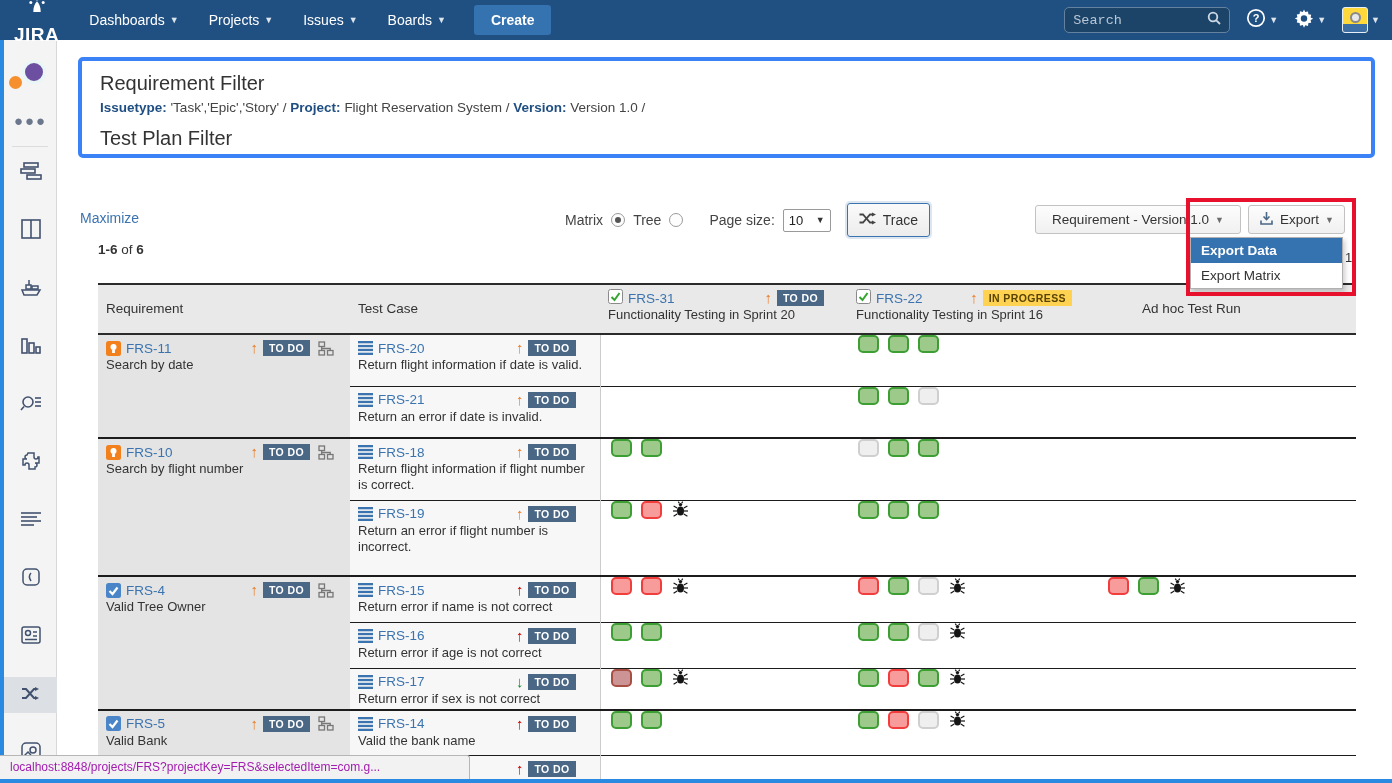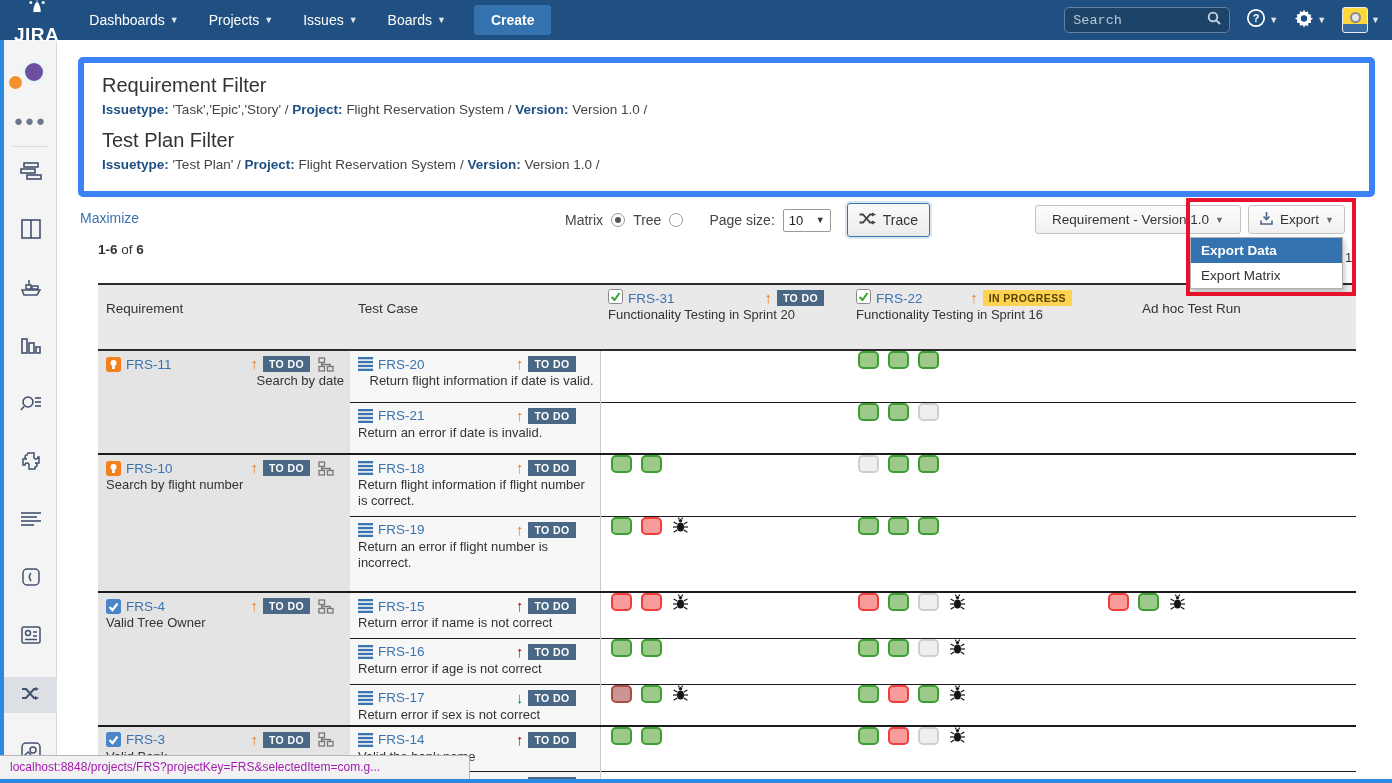--- a/index.html
+++ b/index.html
@@ -32,21 +32,21 @@
   .proj-avatar { position:relative; width:34px; height:34px; }
   .proj-avatar .big { width:34px; height:34px; border-radius:50%; background:#3dbdb2; position:relative; overflow:hidden; }
   .proj-avatar .big::after { content:""; position:absolute; left:8px; top:6px; width:18px; height:18px; border-radius:50%; background:#6c4fa0; border:3px solid #e8f6f5; }
   .proj-avatar .bdg { position:absolute; left:-7px; bottom:-3px; width:17px; height:17px; border-radius:50%; background:#f6902e; border:2px solid #f4f4f4; }
   .sb-more { font-size:15px; letter-spacing:2px; color:#6b778c; }
   .sb-divider { height:1px; background:#dcdcdc; margin:8px 8px; }
   .sb-sel { background:#dcdfe4; }
   .sb-spacer { height:22px; }
 
   
-  .filter-panel { position:absolute; left:78px; top:57px; width:1297px; height:140px; border:6px solid #3b82f6; border-radius:5px; background:#fff; padding:11px 18px; z-index:5; }
+  .filter-panel { position:absolute; left:78px; top:57px; width:1297px; height:101px; border:4px solid #3b82f6; border-radius:5px; background:#fff; padding:11px 18px; z-index:5; }
   .filter-title { font-size:20px; color:#333; margin-bottom:5px; }
   .filter-line { font-size:13.5px; color:#444; margin-bottom:12px; }
   .filter-line b { color:#1f4f82; }
 
   
   .maximize-link { position:absolute; left:80px; top:210px; color:#3b73af; font-size:14px; cursor:pointer; z-index:5; }
   .toolbar-center { position:absolute; left:565px; top:204px; height:32px; display:flex; align-items:center; gap:8px; z-index:5; font-size:14px; color:#444; }
   .radio { width:14px; height:14px; border-radius:50%; border:1px solid #9a9a9a; background:#fdfdfd; display:inline-block; position:relative; cursor:pointer; }
   .radio.sel::after { content:""; position:absolute; left:3px; top:3px; width:6px; height:6px; border-radius:50%; background:#555; }
   .pagesize-select { border:1px solid #9a9a9a; background:#fff; border-radius:2px; width:48px; height:23px; font-size:13px; color:#222; display:inline-flex; align-items:center; justify-content:space-between; padding:0 5px; cursor:pointer; }
@@ -61,21 +61,21 @@
   .export-menu .mi.active { background:#3572b0; color:#fff; font-weight:bold; }
 
   .red-annotation { position:absolute; left:1186px; top:198px; width:170px; height:98px; border:4px solid #e8112d; z-index:50; pointer-events:none; }
   .stray-digit { position:absolute; left:1345px; top:250px; font-size:13px; color:#333; z-index:46; }
 
   .pagination { position:absolute; left:98px; top:242px; font-size:13.5px; color:#333; z-index:5; }
 
   
   table.matrix { position:absolute; left:98px; top:283px; width:1258px; border-collapse:collapse; table-layout:fixed; z-index:5; }
   table.matrix th, table.matrix td { vertical-align:top; }
-  thead tr { height:66px; }
+  thead tr { height:50px; }
   thead th { background:#e9e9e9; border-top:2px solid #2b2b2b; border-bottom:2px solid #2b2b2b; font-weight:normal; text-align:left; }
   .th-simple { font-size:13.5px; color:#333; padding:16px 0 0 8px; }
   .line1 { display:flex; align-items:center; gap:5px; padding:4px 24px 0 8px; height:22px; }
   .line2 { font-size:13px; color:#333; line-height:16px; padding:0 6px 2px 8px; }
   .grow { flex:1; }
   a.key { color:#3b73af; text-decoration:none; font-size:13.5px; cursor:pointer; white-space:nowrap; }
   .prio { font-weight:bold; font-size:15px; line-height:14px; }
   .prio.up-orange { color:#ea7d24; }
   .prio.up-red { color:#cc0000; }
   .prio.down-green { color:#14892c; }
@@ -273,25 +273,20 @@
   </div>
 
   <div class="filter-panel">
     <div class="filter-title">Requirement Filter</div>
     <div class="filter-line">
       <b>Issuetype:</b> <span>'Task','Epic','Story'</span> <span>/</span>
       <b>Project:</b> <span>Flight Reservation System</span> <span>/</span>
       <b>Version:</b> <span>Version 1.0</span> <span>/</span>
     </div>
     <div class="filter-title">Test Plan Filter</div>
-    <div class="filter-line">
-      <b>Issuetype:</b> <span>'Test Plan'</span> <span>/</span>
-      <b>Project:</b> <span>Flight Reservation System</span> <span>/</span>
-      <b>Version:</b> <span>Version 1.0</span> <span>/</span>
-    </div>
   </div>
 
   <a class="maximize-link">Maximize</a>
   <div class="toolbar-center">
     <span>Matrix</span>
     <span class="radio sel"></span>
     <span>Tree</span>
     <span class="radio"></span>
     <span style="width:10px"></span>
     <span>Page size:</span>
@@ -368,21 +363,21 @@
             <span class="grow"></span>
             <span class="prio up-orange">↑</span>
             <span class="badge inprog">IN PROGRESS</span>
           </div>
           <div class="line2">Functionality Testing in Sprint 16</div>
         </th>
         <th class="th-adhoc">Ad hoc Test Run</th>
       </tr>
     </thead>
     <tbody>
-        <tr class="group-start" style="height: 52px; text-align: right;">
+        <tr class="group-start" style="height: 52px;">
           <td class="req-cell" rowspan="2">
             <div class="line1">
               <span style="display:inline-flex">
                 <svg width="15" height="15" viewBox="0 0 15 15">
                   <rect width="15" height="15" rx="2.5" fill="#f1801d"></rect>
                   <circle cx="7.5" cy="6" r="3" fill="#fff"></circle>
                   <rect x="6.1" y="8.6" width="2.8" height="3.4" fill="#fff"></rect>
                 </svg>
               </span>
               <a class="key">FRS-11</a>
@@ -800,21 +795,21 @@
         </tr>
         <tr class="group-start" style="height: 46px;">
           <td class="req-cell" rowspan="2">
             <div class="line1">
               <span style="display:inline-flex">
                 <svg width="15" height="15" viewBox="0 0 15 15">
                   <rect width="15" height="15" rx="2.5" fill="#4a85c8"></rect>
                   <path d="M3.5 8 L6.5 11 L11.5 4.5" stroke="#fff" stroke-width="2.2" fill="none"></path>
                 </svg>
               </span>
-              <a class="key">FRS-3</a>
+              <a class="key">FRS-5</a>
               <span class="grow"></span>
               <span class="prio up-orange">↑</span>
               <span class="badge todo">TO DO</span>
               <span style="display:inline-flex;margin-left:3px">
                 <svg width="16" height="15" viewBox="0 0 16 15" fill="none" stroke="#777" stroke-width="1.3">
                   <rect x="1" y="1" width="5.5" height="4.5"></rect>
                   <rect x="1" y="9.5" width="5.5" height="4.5"></rect>
                   <rect x="9.5" y="9.5" width="5.5" height="4.5"></rect>
                   <path d="M3.7 5.5 v4 M12.2 9.5 v-2 h-8.5"></path>
                 </svg>

